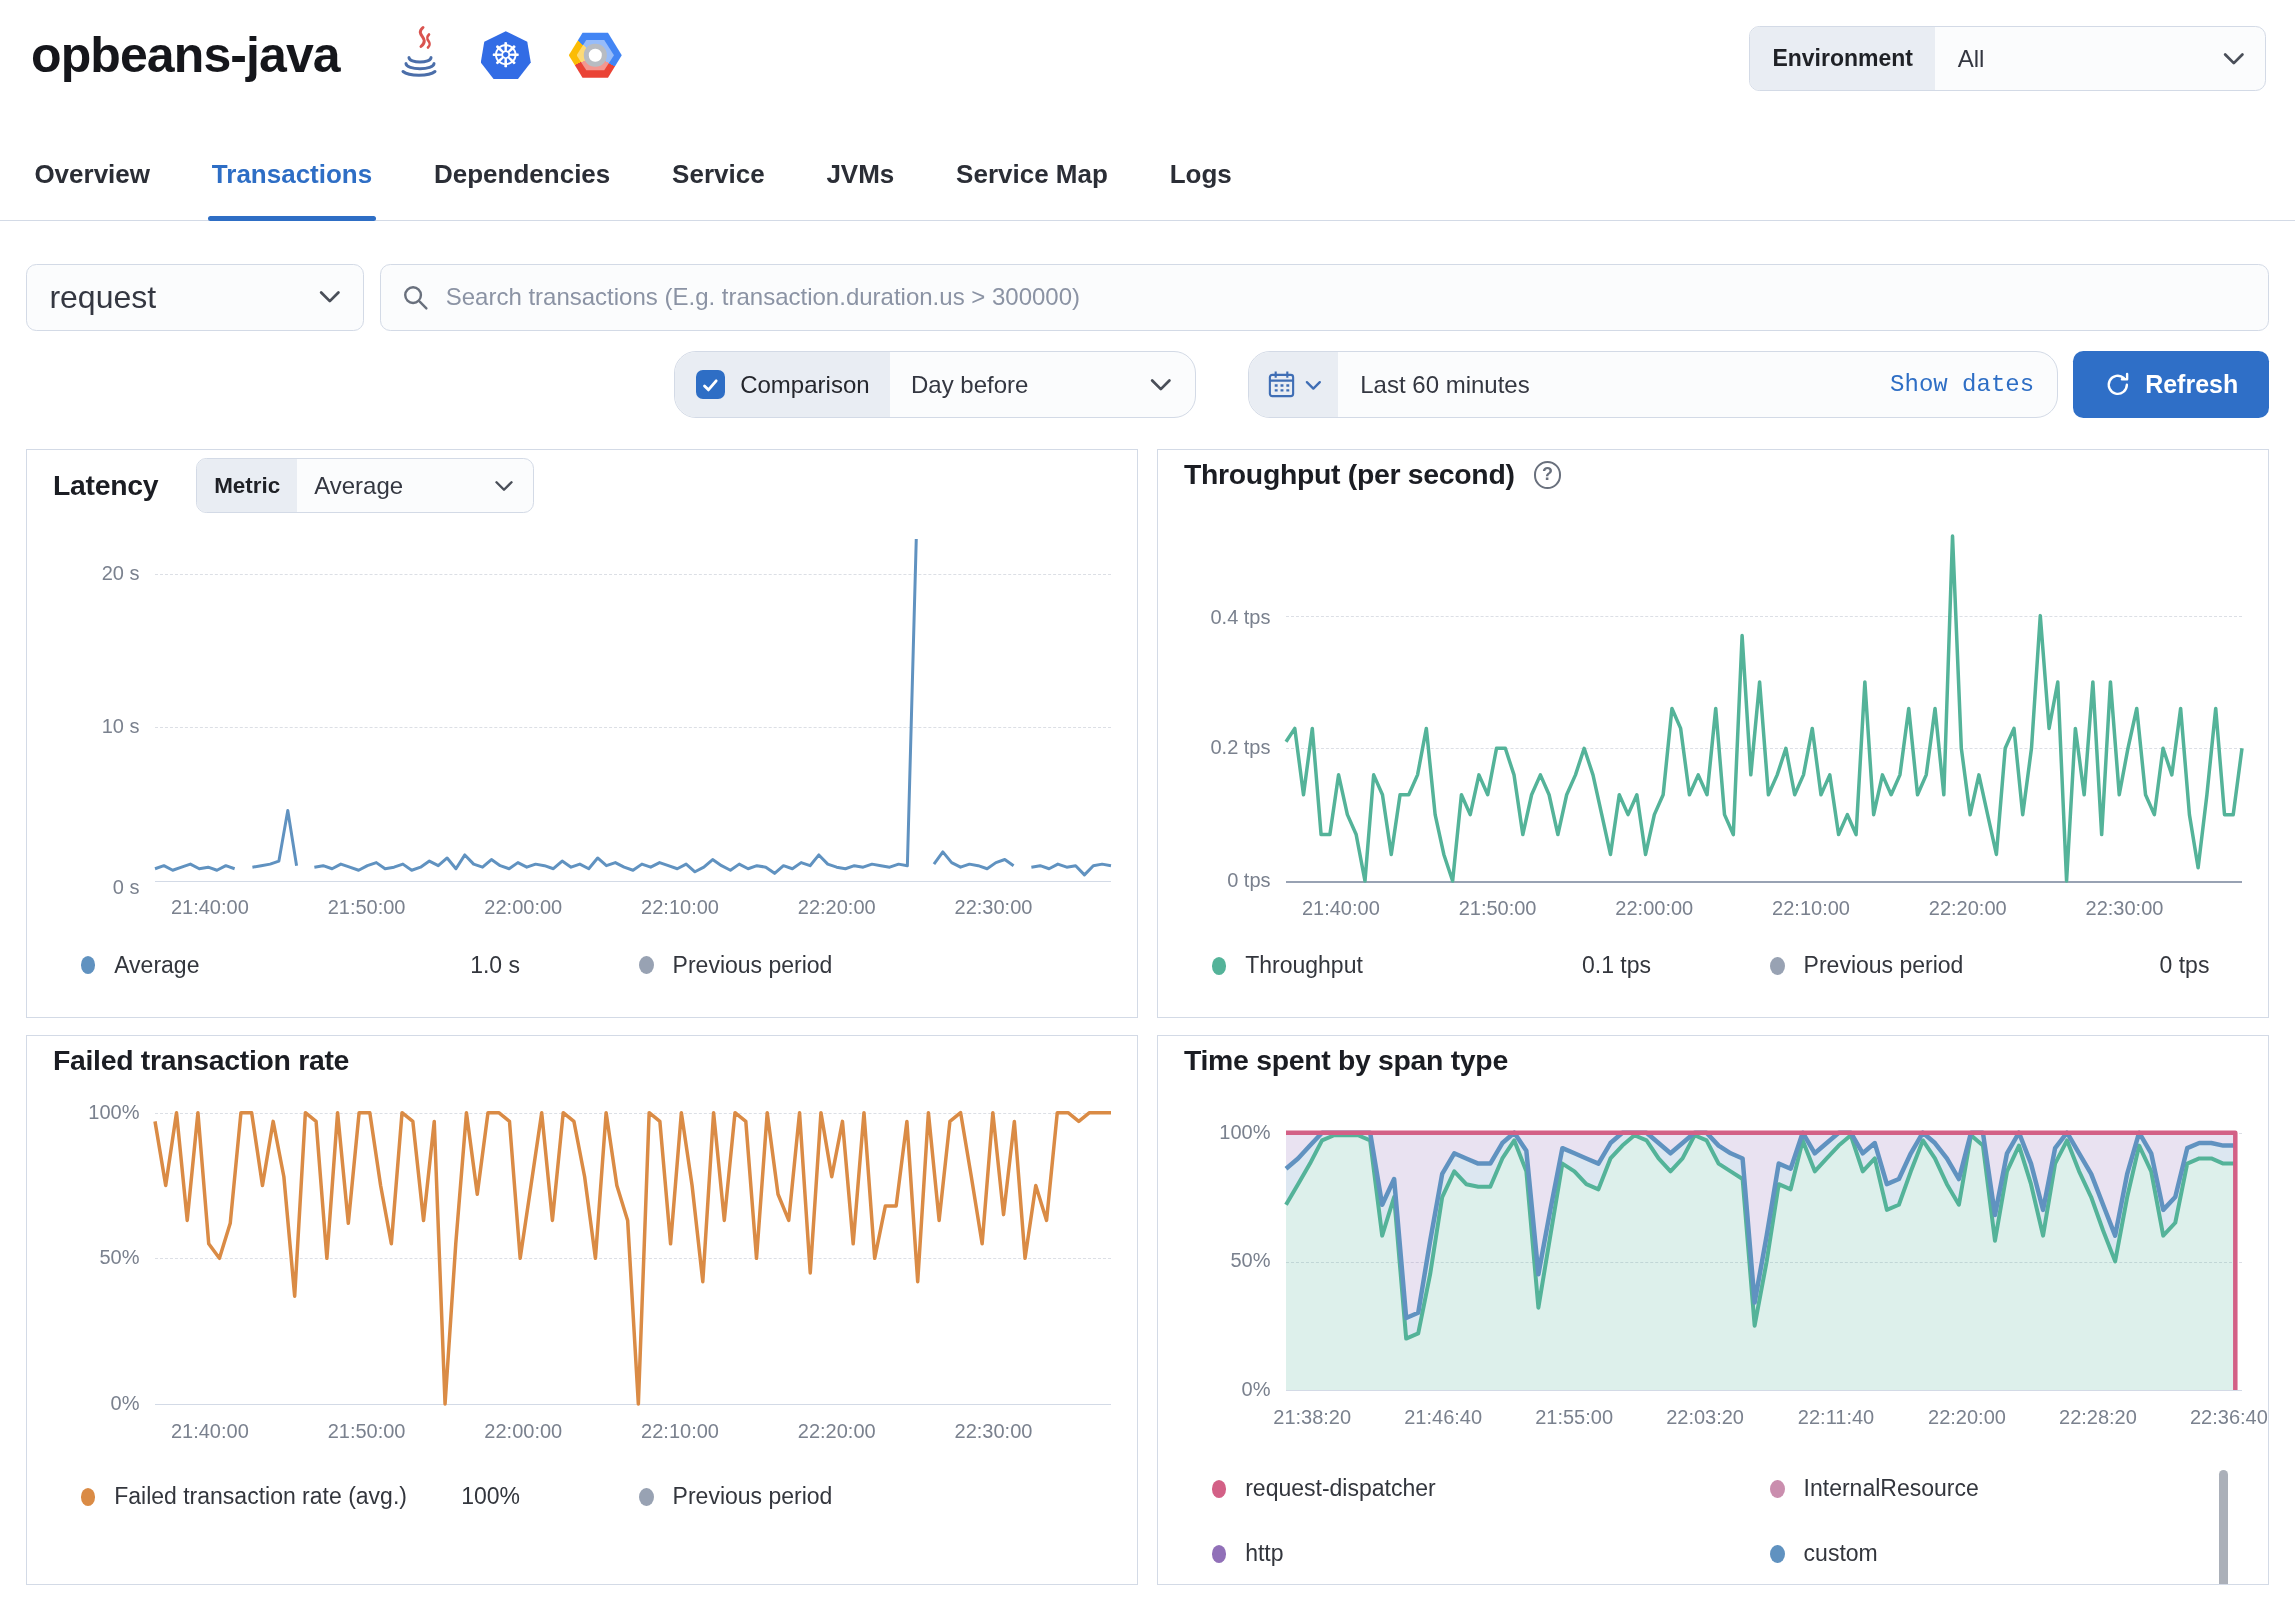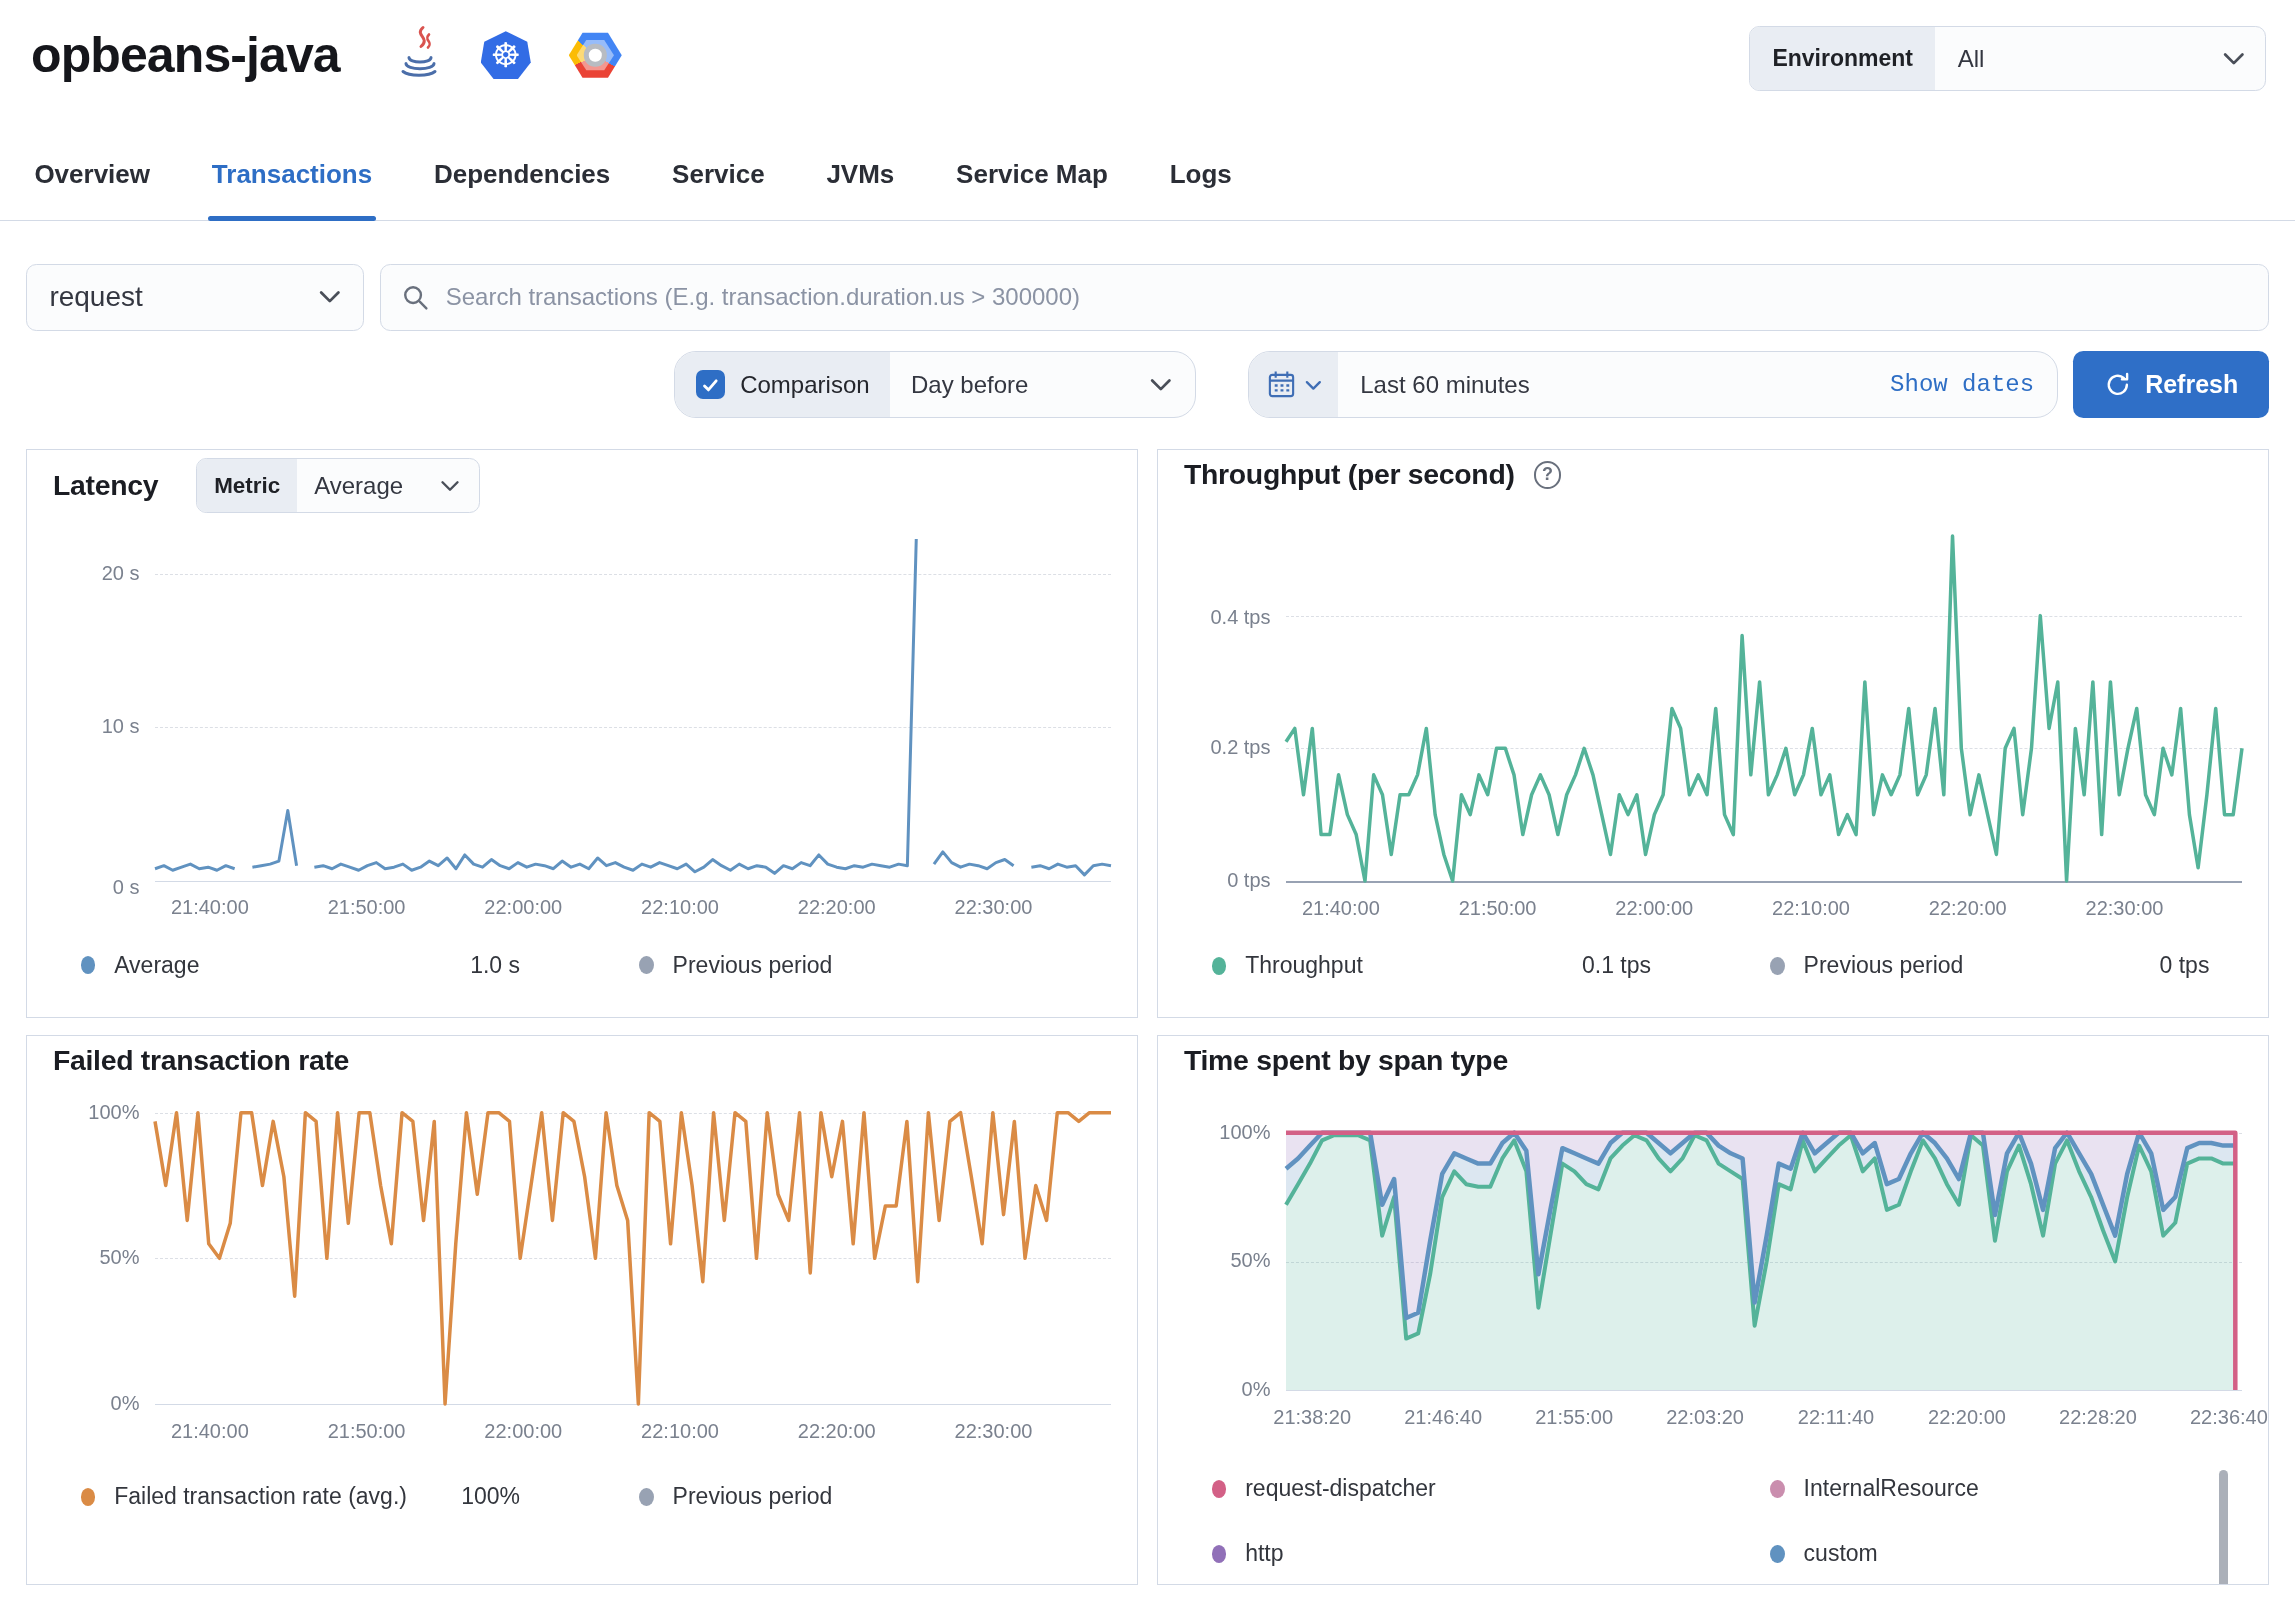--- a/index.html
+++ b/index.html
@@ -36,21 +36,21 @@
     cursor:pointer; position:relative; white-space:nowrap; }
   .tab.active { color:#2e6ec5; }
   .tab.active::after { content:""; position:absolute; left:0; right:0; bottom:-1.7px; height:5.2px; background:#2e6ec5; border-radius:2.6px; }
 
   
   .filters { padding:0 26px; }
   .frow1 { margin-top:43px; display:flex; gap:15.5px; height:67px; }
   .select-box { display:flex; align-items:center; border:1.7px solid #D3DAE6; border-radius:10.3px;
     background:#FBFCFD; padding:0 19px 0 22.4px; cursor:pointer; }
   .ttype { width:338px; }
-  .select-box .sel-text { font-size:28px; color:#343741; flex:1; }
+  .select-box .sel-text { font-size:32px; color:#343741; flex:1; }
   .searchbar { flex:1; display:flex; align-items:center; border:1.7px solid #D3DAE6; border-radius:10.3px; background:#FBFCFD; padding:0 20.7px; }
   .searchbar svg { width:29px; height:29px; color:#69707D; flex:none; }
   .searchbar input { flex:1; border:none; outline:none; background:transparent; font-size:24px; margin-left:15.5px;
     font-family:"Liberation Sans",sans-serif; color:#343741; }
   .searchbar input::placeholder { color:#8b93a4; }
 
   .frow2 { margin-top:20.7px; display:flex; height:67px; justify-content:flex-end; gap:15.5px; }
   .group { display:flex; border:1.7px solid #D3DAE6; border-radius:22px; overflow:hidden; background:#FBFCFD; }
   .gseg { display:flex; align-items:center; padding:0 20.7px; }
   .gseg.prepend { background:#E9EDF3; }
@@ -71,21 +71,21 @@
   .refresh-btn { width:196px; height:67px; border:none; border-radius:10.3px; background:#2f6fc7; color:#fff;
     display:flex; align-items:center; justify-content:center; gap:13.8px; font-size:25px; font-weight:600;
     font-family:"Liberation Sans",sans-serif; cursor:pointer; }
   .refresh-btn svg { width:27.6px; height:27.6px; }
 
   
   .panels { margin:31px 26px 0 26px; display:grid; grid-template-columns:1fr 1fr; grid-template-rows:569px 550px; gap:17px 19px; }
   .panel { border:1.7px solid #D3DAE6; border-radius:0; background:#fff; padding:8px 26px; overflow:hidden; position:relative; }
   .panel-head { display:flex; align-items:center; gap:38px; }
   .panel-head h2 { font-size:28.4px; font-weight:700; color:#1b1d23; letter-spacing:-0.3px; }
-  .metric-control { display:flex; border:1.7px solid #D3DAE6; border-radius:10.3px; overflow:hidden; height:55px; width:284px; background:#FBFCFD; cursor:pointer; }
+  .metric-control { display:flex; border:1.7px solid #D3DAE6; border-radius:10.3px; overflow:hidden; height:55px; width:338px; background:#FBFCFD; cursor:pointer; }
   .metric-label { background:#E9EDF3; display:flex; align-items:center; padding:0 17px; font-size:22.4px; font-weight:700; color:#1f2126; }
   .metric-value { flex:1; display:flex; align-items:center; padding:0 17px; font-size:24px; }
   .metric-value .chev { width:24px; height:24px; margin-left:auto; }
   .help-icon { width:27.6px; height:27.6px; border:2.2px solid #69707D; border-radius:50%; color:#69707D;
     display:flex; align-items:center; justify-content:center; font-size:18px; font-weight:700; margin-left:-19px; }
 
   
   .chart { display:grid; grid-template-columns:102px 1fr; }
   .ylabels { position:relative; }
   .ylab { position:absolute; right:15.5px; font-size:20px; color:#7a818e; white-space:nowrap; }

